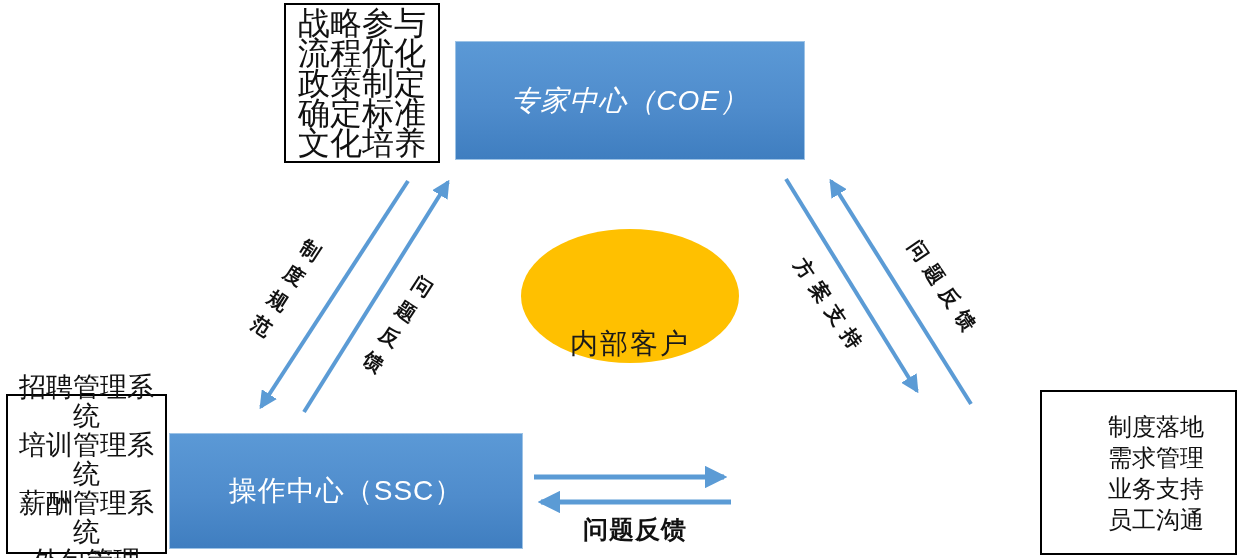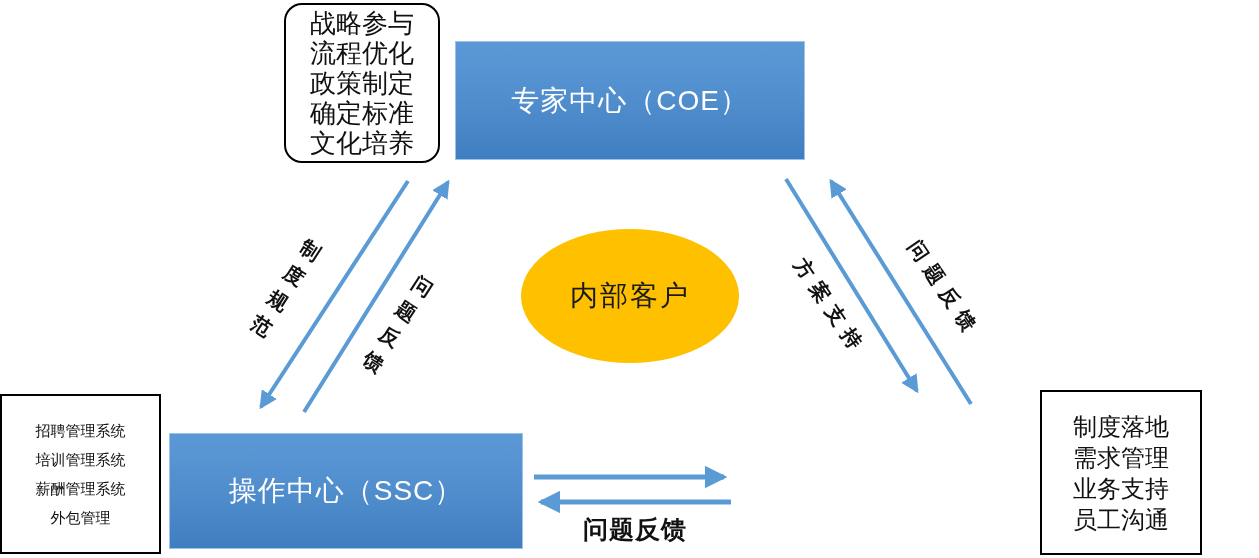--- a/index.html
+++ b/index.html
@@ -20,28 +20,28 @@
   }
   .ellipse{
     position:absolute;display:flex;align-items:center;justify-content:center;
     background:#ffc000;border-radius:50%;
     color:#1a1a1a;font-size:28px;letter-spacing:2px;
   }
   .note-box{
     position:absolute;display:flex;flex-direction:column;align-items:center;justify-content:center;
     background:#ffffff;border:2px solid #000000;text-align:center;color:#111;
   }
-  .note-coe{left:284px;top:3px;width:152px;height:156px;font-size:26px;line-height:30px;border-radius:18px;}
-  .note-ssc{left:0;top:394px;width:157px;height:156px;font-size:15px;line-height:29px;}
-  .note-hrbp{left:1040px;top:390px;width:158px;height:161px;font-size:24px;line-height:31px;}
+  .note-coe{left:284px;top:3px;width:152px;height:156px;font-size:32px;line-height:30px;}
+  .note-ssc{left:6px;top:394px;width:157px;height:156px;font-size:27px;line-height:29px;}
+  .note-hrbp{left:1040px;top:390px;width:158px;height:161px;font-size:24px;line-height:31px;padding-left:35px;}
 
-  .node-coe {left:455px;top:41px;width:348px;height:117px;}
+  .node-coe {left:455px;top:41px;width:348px;height:117px;font-style:italic;}
   .node-ssc {left:169px;top:433px;width:352px;height:114px;}
   .node-hrbp{left:742px;top:433px;width:346px;height:115px;}
-  .ellipse-customer{left:521px;top:229px;width:218px;height:134px;}
+  .ellipse-customer{left:521px;top:229px;width:218px;height:134px;align-items:flex-end;}
 
   .edge-label{
     position:absolute;font-weight:bold;color:#111;white-space:nowrap;
   }
   .edge-label.vstack{
     white-space:normal;width:26px;word-break:break-all;text-align:center;
     font-size:20px;line-height:30px;
   }
   .edge-label.hslant{font-size:20px;letter-spacing:8px;}
   .edge-label.hflat{font-size:25px;letter-spacing:1px;}

